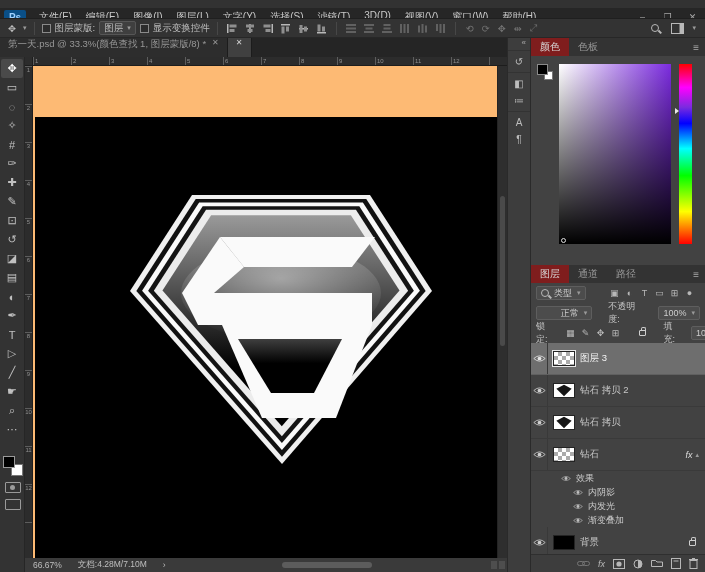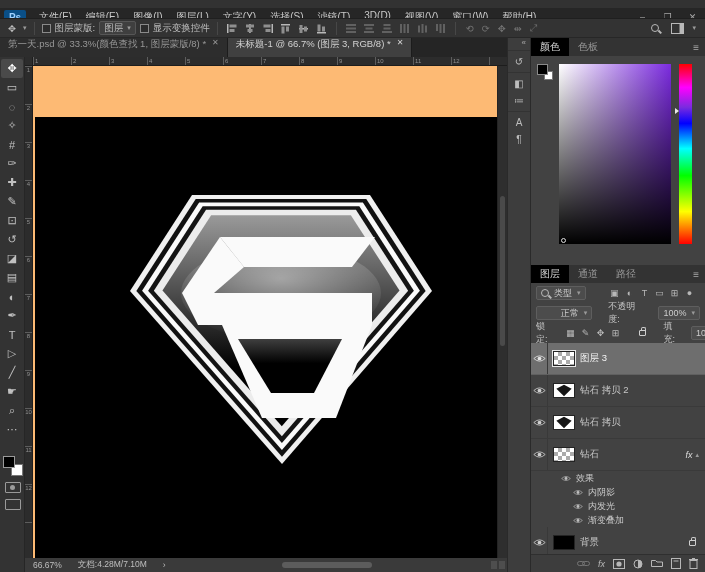--- a/index.html
+++ b/index.html
@@ -52,21 +52,21 @@
 .logo-svg{position:absolute;left:105px;top:136px}
 
 .dock{position:absolute;right:175px;width:23px;top:38px;bottom:0;background:#3d3d3d;border-left:1px solid #2a2a2a;display:flex;flex-direction:column;align-items:center;font-size:10px}
 .dock-collapse{height:12px;font-size:8px;color:#aaa;align-self:flex-end;padding-right:4px}
 .dock-group{display:flex;flex-direction:column;border-top:1px solid #333;padding:2px 0;width:100%;align-items:center}
 .dock-icon{width:20px;height:17px;display:flex;align-items:center;justify-content:center;color:#bdbdbd}
 
 .panels{position:absolute;right:0;top:38px;width:175px;bottom:0;background:#424242;border-left:1px solid #2a2a2a}
 .panel-tabs{height:18px;background:#333;display:flex;font-size:10px}
 .ptab{padding:0 9px;display:flex;align-items:center;color:#9a9a9a}
-.ptab.active{background:#000000;color:#d8d8d8}
+.ptab.active{background:#7f1d1d;color:#d8d8d8}
 .pmenu{margin-left:auto;padding:0 6px;display:flex;align-items:center;color:#aaa}
 .color-body{position:relative;height:209px}
 .fg-mini{position:absolute;left:6px;top:8px;width:11px;height:11px;background:#000;border:1px solid #8a8a8a;z-index:2}
 .bg-mini{position:absolute;left:13px;top:15px;width:9px;height:9px;background:#fff;border:1px solid #777}
 .sat-square{position:absolute;left:28px;top:8px;width:112px;height:180px;background:linear-gradient(to bottom,rgba(0,0,0,0) 0%,#000 100%),linear-gradient(to right,#fff,#7b2bdf)}
 .sq-marker{position:absolute;left:30px;top:182px;width:5px;height:5px;border:1px solid #ddd;border-radius:50%}
 .hue-bar{position:absolute;left:148px;top:8px;width:13px;height:180px;background:linear-gradient(to bottom,#f00 0%,#f0f 13%,#7b2bdf 24%,#00f 33%,#0ff 47%,#0f0 62%,#ff0 82%,#f00 100%)}
 .hue-marker{position:absolute;left:144px;top:52px;width:0;height:0;border-top:3px solid transparent;border-bottom:3px solid transparent;border-left:4px solid #e8e8e8}
 
 .layers{position:absolute;left:0;right:0;top:227px;bottom:0;display:flex;flex-direction:column}
@@ -239,21 +239,20 @@
     <span class="caret">▾</span>
   </div>
 </div>
 
 <div class="tabbar">
   <div class="tab">
     <span>第一天.psd @ 33.3%(颜色查找 1, 图层蒙版/8) *</span>
     <span class="x">✕</span>
   </div>
   <div class="tab active">
-    <span>未标题-1 @ 66.7% (图层 3, RGB/8) *</span>
     <span class="x">✕</span>
   </div>
 </div>
 
 <div class="toolbar">
 
 <div class="tool sel">✥</div>
     <div class="tool">▭</div>
     <div class="tool">◌</div>
     <div class="tool">✧</div>

